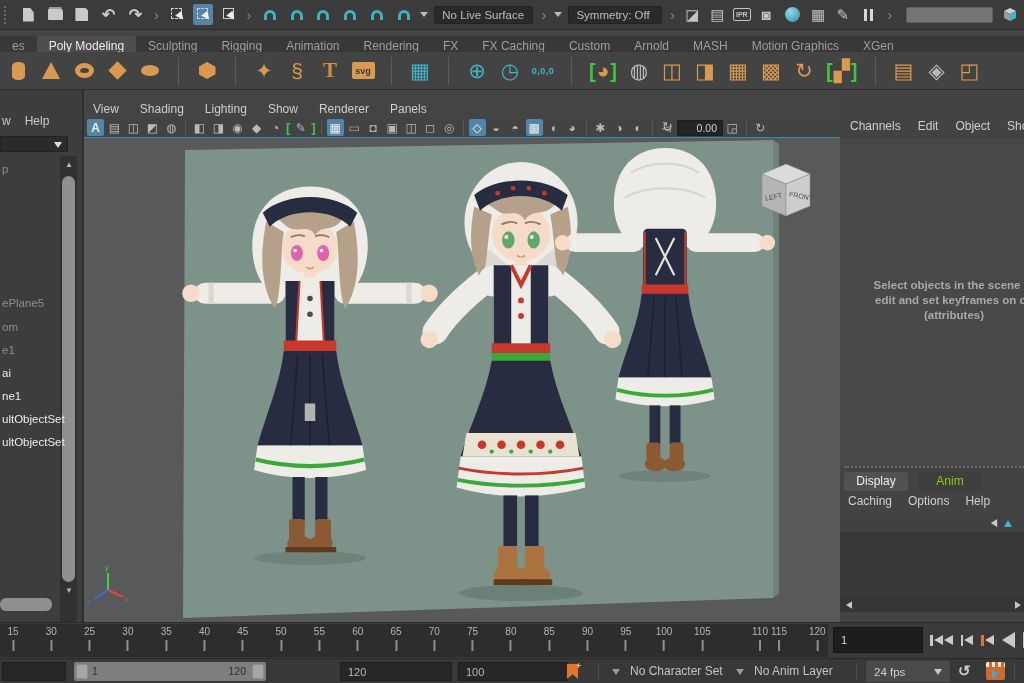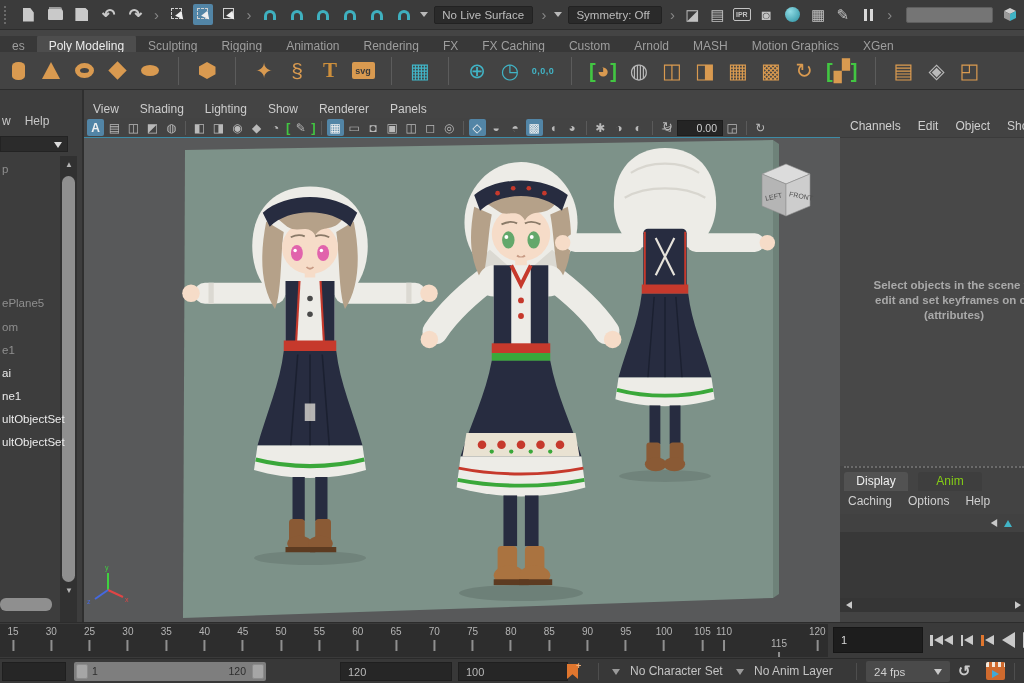--- a/index.html
+++ b/index.html
@@ -679,25 +679,25 @@
           <i></i>
         </span>
         <span class="tick" style="left: 664.1px;">
           <b>100</b>
           <i></i>
         </span>
         <span class="tick" style="left: 702.4px;">
           <b>105</b>
           <i></i>
         </span>
-        <span class="tick" style="left: 724px;">
+        <span class="tick" style="left: 760px;">
           <b>110</b>
           <i></i>
         </span>
-        <span class="tick" style="left: 779px; margin-top: 12px;">
+        <span class="tick" style="left: 779px;">
           <b>115</b>
           <i></i>
         </span>
         <span class="tick" style="left: 817.3px;">
           <b>120</b>
           <i></i>
         </span>
       </div>
     <div id="framefield">1</div>
     <div id="playbtns">

